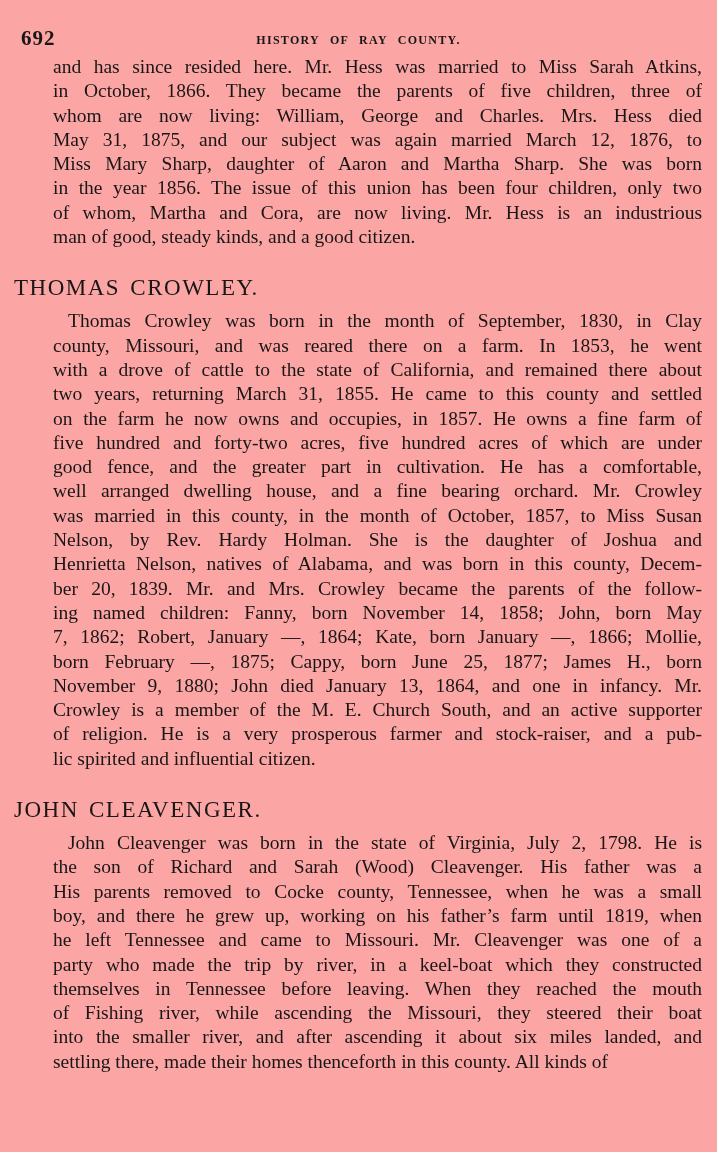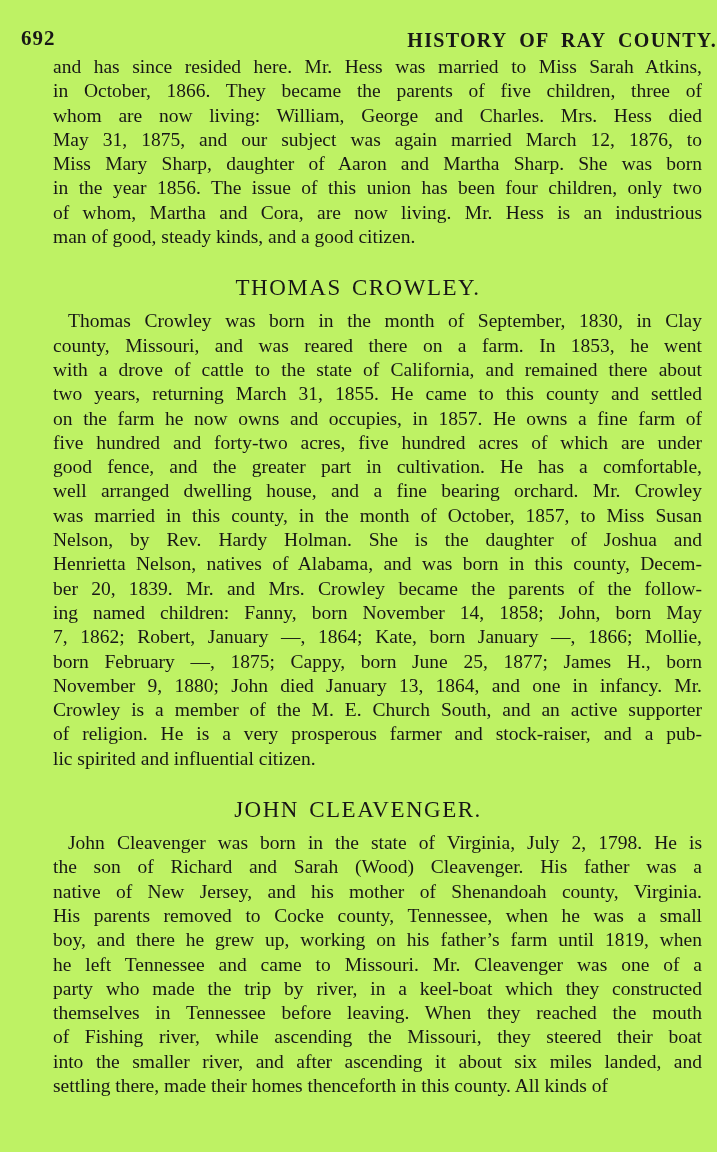--- a/index.html
+++ b/index.html
@@ -5,21 +5,21 @@
   html, body {
     margin: 0;
     padding: 0;
     background: #e8e8e4;
   }
   .page {
     position: relative;
     width: 717px;
     height: 1152px;
     margin: 0 auto;
-    background: #bef264;
+    background: #fca5a5;
     color: #181716;
     font-family: "Liberation Serif", "DejaVu Serif", serif;
     box-sizing: border-box;
     overflow: hidden;
   }
   .page-header {
     position: absolute;
     top: 27px;
     left: 0;
     right: 0;
@@ -29,22 +29,22 @@
     position: absolute;
     left: 21px;
     top: 0;
     font-size: 21px;
     font-weight: bold;
     letter-spacing: 1px;
     line-height: 22px;
   }
   .running-title {
     display: block;
-    text-align: right;
-    font-size: 20px;
+    text-align: center;
+    font-size: 12px;
     font-weight: bold;
     letter-spacing: 1.3px;
     word-spacing: 6px;
     line-height: 22px;
     padding-top: 2px;
   }
   .body-text {
     position: absolute;
     top: 55px;
     left: 14px;
@@ -59,21 +59,21 @@
     white-space: normal;
     margin-left: 39px;
   }
   .tline.tline-last {
     text-align-last: left;
   }
   .para-indent .tline.tline-first {
     text-indent: 15px;
   }
   .section-heading {
-    text-align: center;
+    text-align: left;
     font-size: 23px;
     font-weight: normal;
     letter-spacing: 1.5px;
     word-spacing: 3px;
     line-height: 26px;
     margin: 26px 0 8px 0;
   }
 </style>
 </head>
 <body>
@@ -120,21 +120,20 @@
         <div class="tline">Crowley is a member of the M. E. Church South, and an active supporter</div>
         <div class="tline">of religion. He is a very prosperous farmer and stock-raiser, and a pub-</div>
         <div class="tline tline-last">lic spirited and influential citizen.</div>
       </div>
 
     <h2 class="section-heading">JOHN CLEAVENGER.</h2>
 
     <div class="paragraph para-indent">
         <div class="tline tline-first">John Cleavenger was born in the state of Virginia, July 2, 1798. He is</div>
         <div class="tline">the son of Richard and Sarah (Wood) Cleavenger. His father was a</div>
-        <div class="tline">native of New Jersey, and his mother of Shenandoah county, Virginia.</div>
         <div class="tline">His parents removed to Cocke county, Tennessee, when he was a small</div>
         <div class="tline">boy, and there he grew up, working on his father’s farm until 1819, when</div>
         <div class="tline">he left Tennessee and came to Missouri. Mr. Cleavenger was one of a</div>
         <div class="tline">party who made the trip by river, in a keel-boat which they constructed</div>
         <div class="tline">themselves in Tennessee before leaving. When they reached the mouth</div>
         <div class="tline">of Fishing river, while ascending the Missouri, they steered their boat</div>
         <div class="tline">into the smaller river, and after ascending it about six miles landed, and</div>
         <div class="tline tline-last">settling there, made their homes thenceforth in this county. All kinds of</div>
       </div>
 

